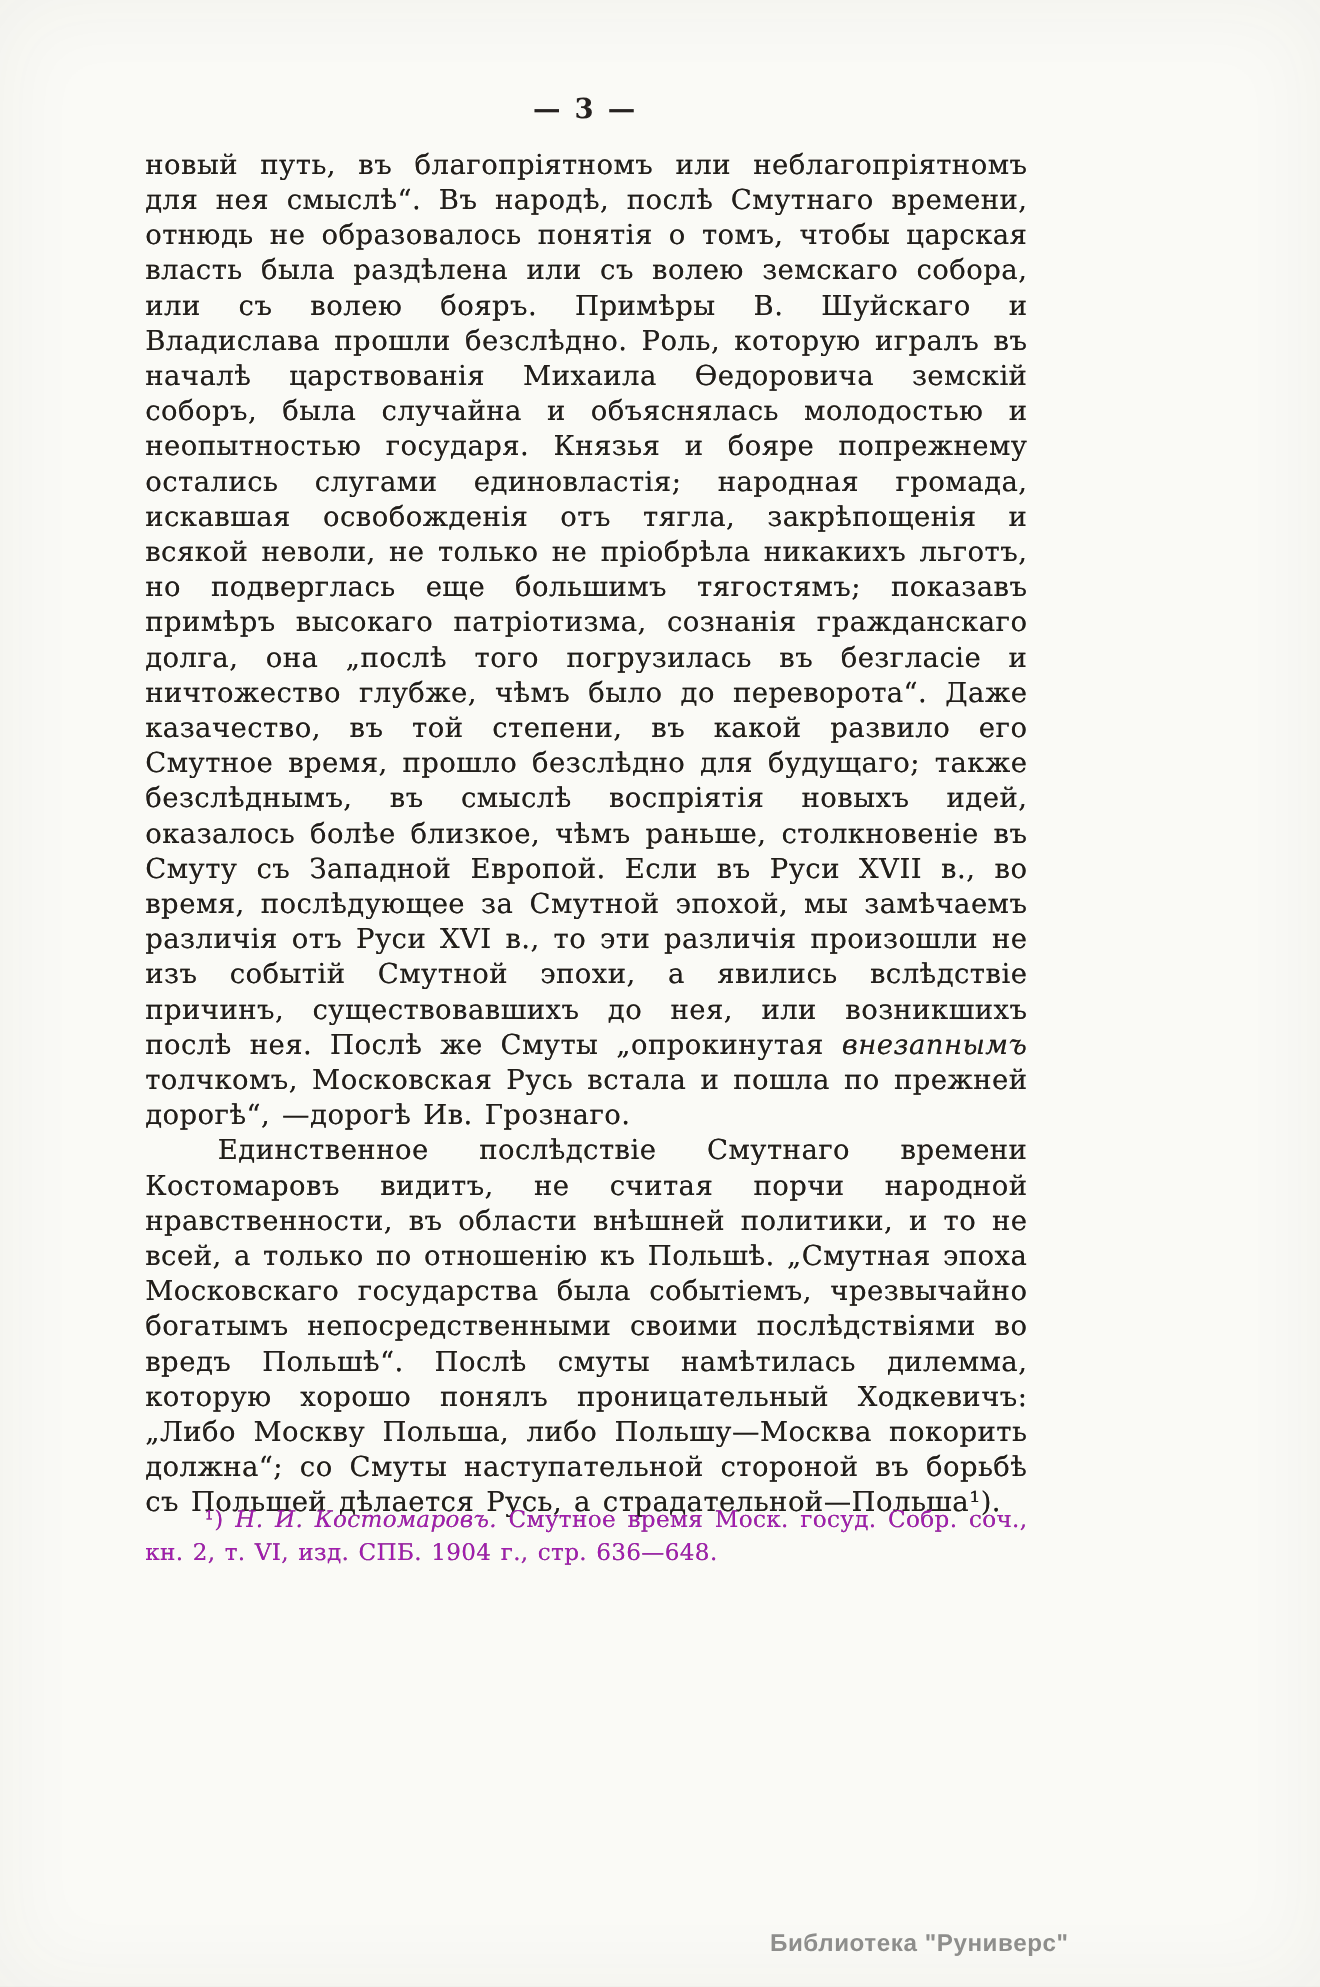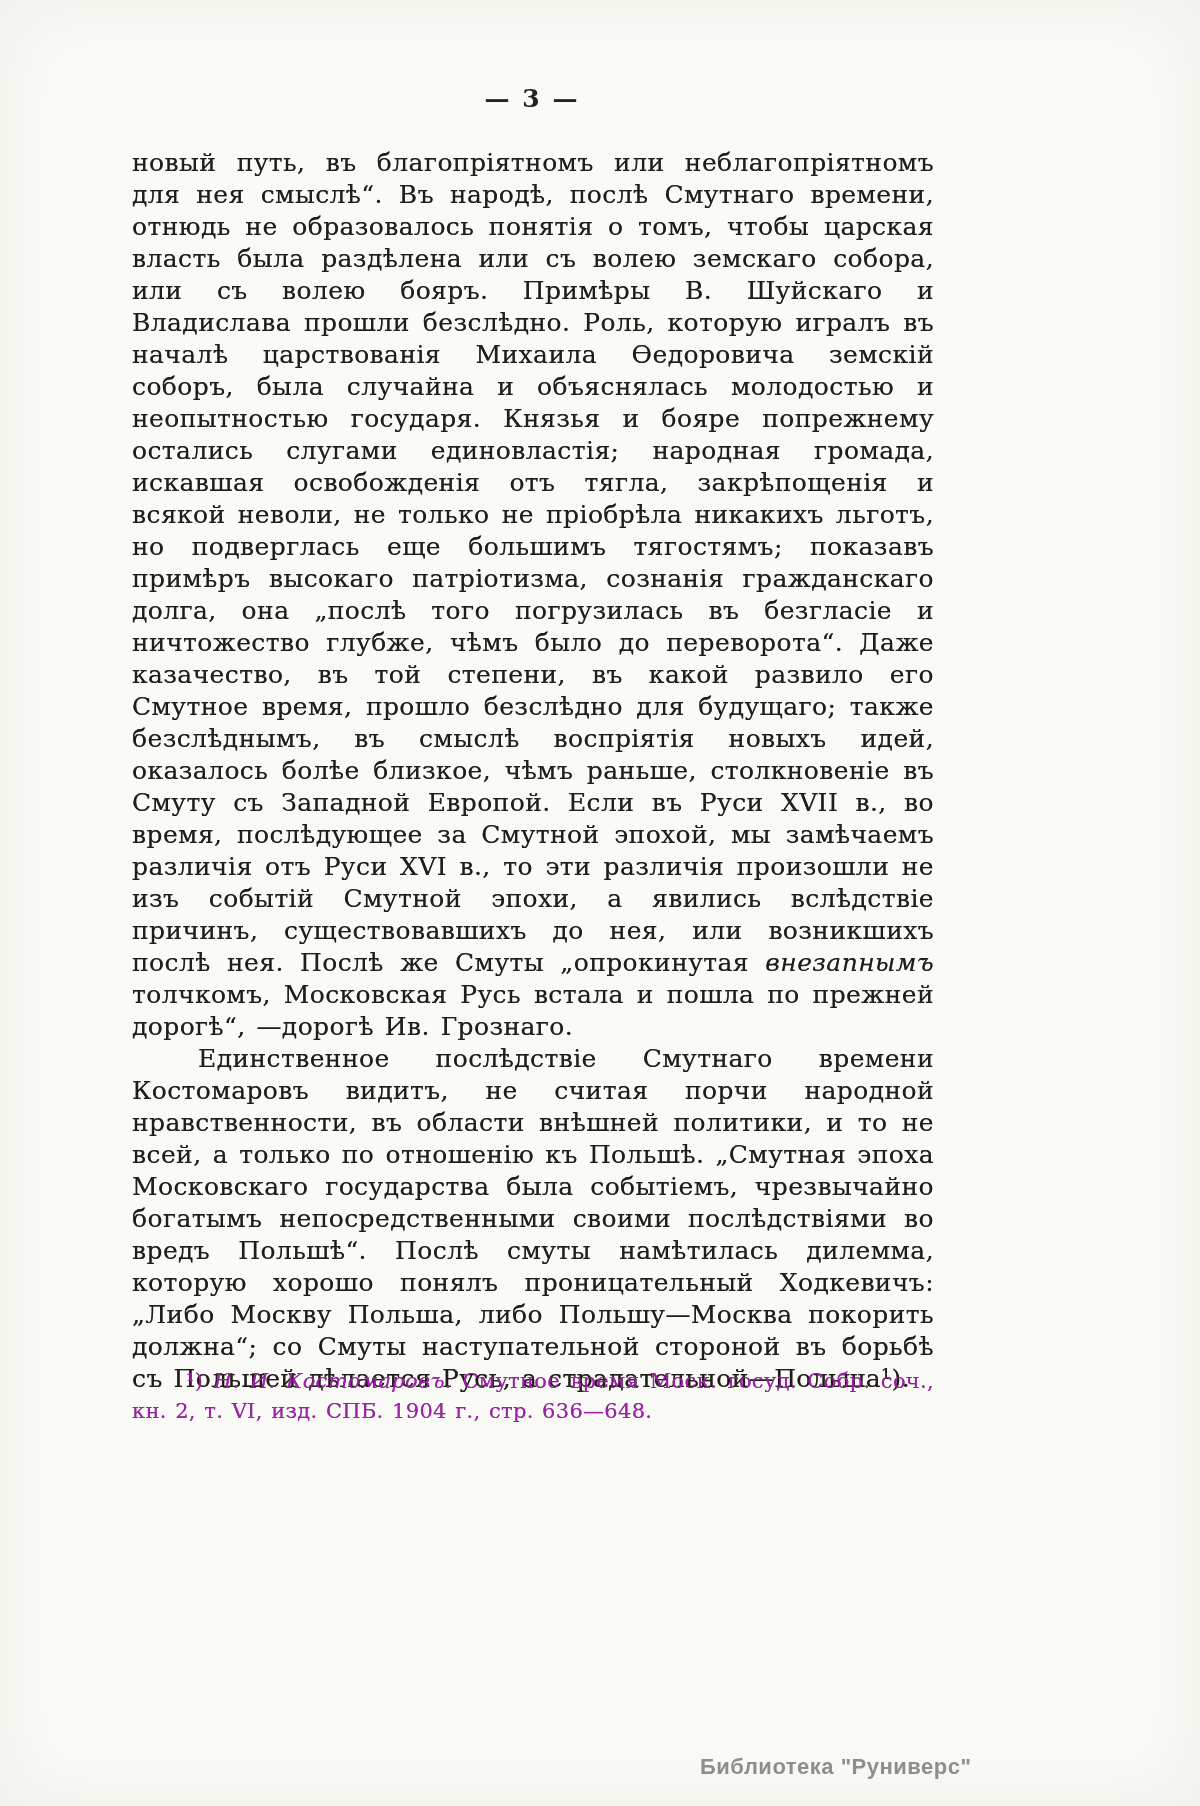--- a/index.html
+++ b/index.html
@@ -35,21 +35,20 @@
     position: absolute;
     top: 134px;
     left: 132px;
     width: 802px;
     font-size: 25px;
     line-height: 32px;
     text-align: justify;
     letter-spacing: 0.4px;
     word-spacing: 2.5px;
     text-shadow: 0 0 0.6px rgba(25,20,15,0.65);
-    margin-top: 13px;
   }
 
   .para { margin: 0; text-indent: 66px; }
   .para.first { text-indent: 0; }
 
   .footnote {
     position: absolute;
     top: 1366px;
     left: 132px;
     width: 802px;

